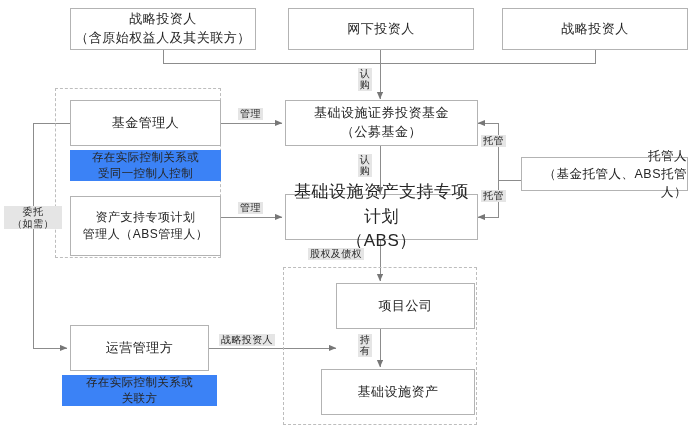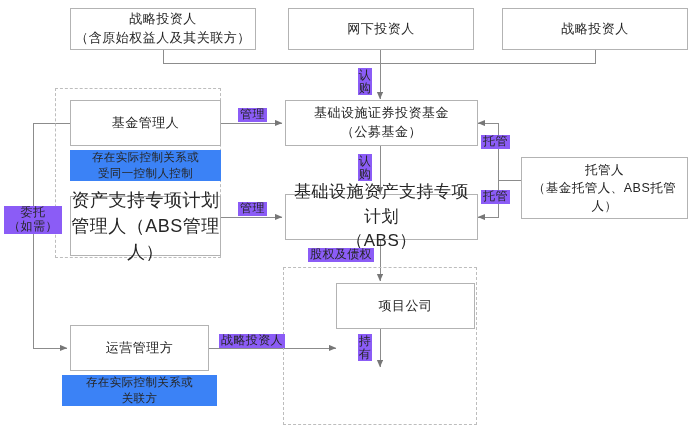--- a/index.html
+++ b/index.html
@@ -40,27 +40,27 @@
   }
   .group-dash{
     position:absolute;
     box-sizing:border-box;
     border:1px dashed #bdbdbd;
     background:transparent;
     z-index:1;
   }
   .edge-label{
     position:absolute;
-    font-size:12px;
+    font-size:10px;
     color:#262626;
     line-height:1.15;
     letter-spacing:0.4px;
     white-space:pre-line;
     text-align:center;
-    background:#8b5cf6;
+    background:#e5e5e5;
     padding:0 2px;
     z-index:4;
   }
   .edge-label.vert{
     width:14px;
     line-height:1.05;
     word-break:break-all;
     padding:1px 0;
   }
   .note{
@@ -116,36 +116,37 @@
 
   <div class="node" style="left:70px;top:8px;width:186px;height:42px;">战略投资人
 （含原始权益人及其关联方）</div>
 
   <div class="node" style="left:288px;top:8px;width:186px;height:42px;">网下投资人</div>
 
   <div class="node" style="left:502px;top:8px;width:186px;height:42px;">战略投资人</div>
 
   <div class="node" style="left:70px;top:100px;width:151px;height:46px;">基金管理人</div>
 
-  <div class="node" style="left:70px;top:196px;width:151px;height:60px;font-size:18px;">资产支持专项计划
+  <div class="node" style="left:70px;top:196px;width:151px;height:60px;font-size:12px;">资产支持专项计划
 管理人（ABS管理人）</div>
 
   <div class="node" style="left:285px;top:100px;width:193px;height:46px;">基础设施证券投资基金
 （公募基金）</div>
 
   <div class="node" style="left:285px;top:194px;width:193px;height:46px;font-size:17px;">基础设施资产支持专项计划
 （ABS）</div>
 
-  <div class="node" style="left:521px;top:157px;width:167px;height:62px;font-size:12.5px;">托管人
+  <div class="node" style="left:521px;top:157px;width:167px;height:34px;font-size:12.5px;text-align:right;">托管人
 （基金托管人、ABS托管人）</div>
 
   <div class="node" style="left:70px;top:325px;width:139px;height:46px;">运营管理方</div>
 
   <div class="node" style="left:336px;top:283px;width:139px;height:46px;">项目公司</div>
 
+  <div class="node" style="left:321px;top:369px;width:154px;height:46px;">基础设施资产</div>
 
   <div class="edge-label vert" style="left:358px;top:68px;">认购</div>
 
   <div class="edge-label vert" style="left:358px;top:154px;">认购</div>
 
   <div class="edge-label" style="left:238px;top:108px;">管理</div>
 
   <div class="edge-label" style="left:238px;top:202px;">管理</div>
 
   <div class="edge-label" style="left:481px;top:135px;">托管</div>

